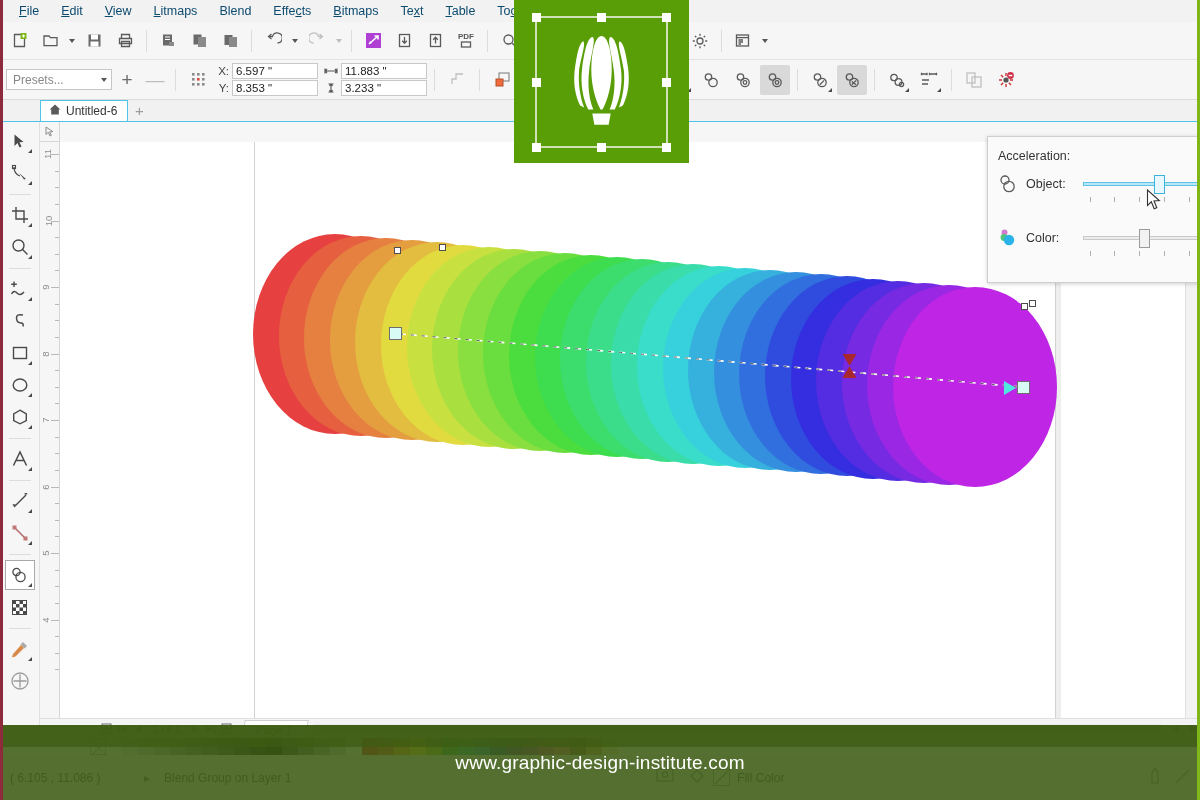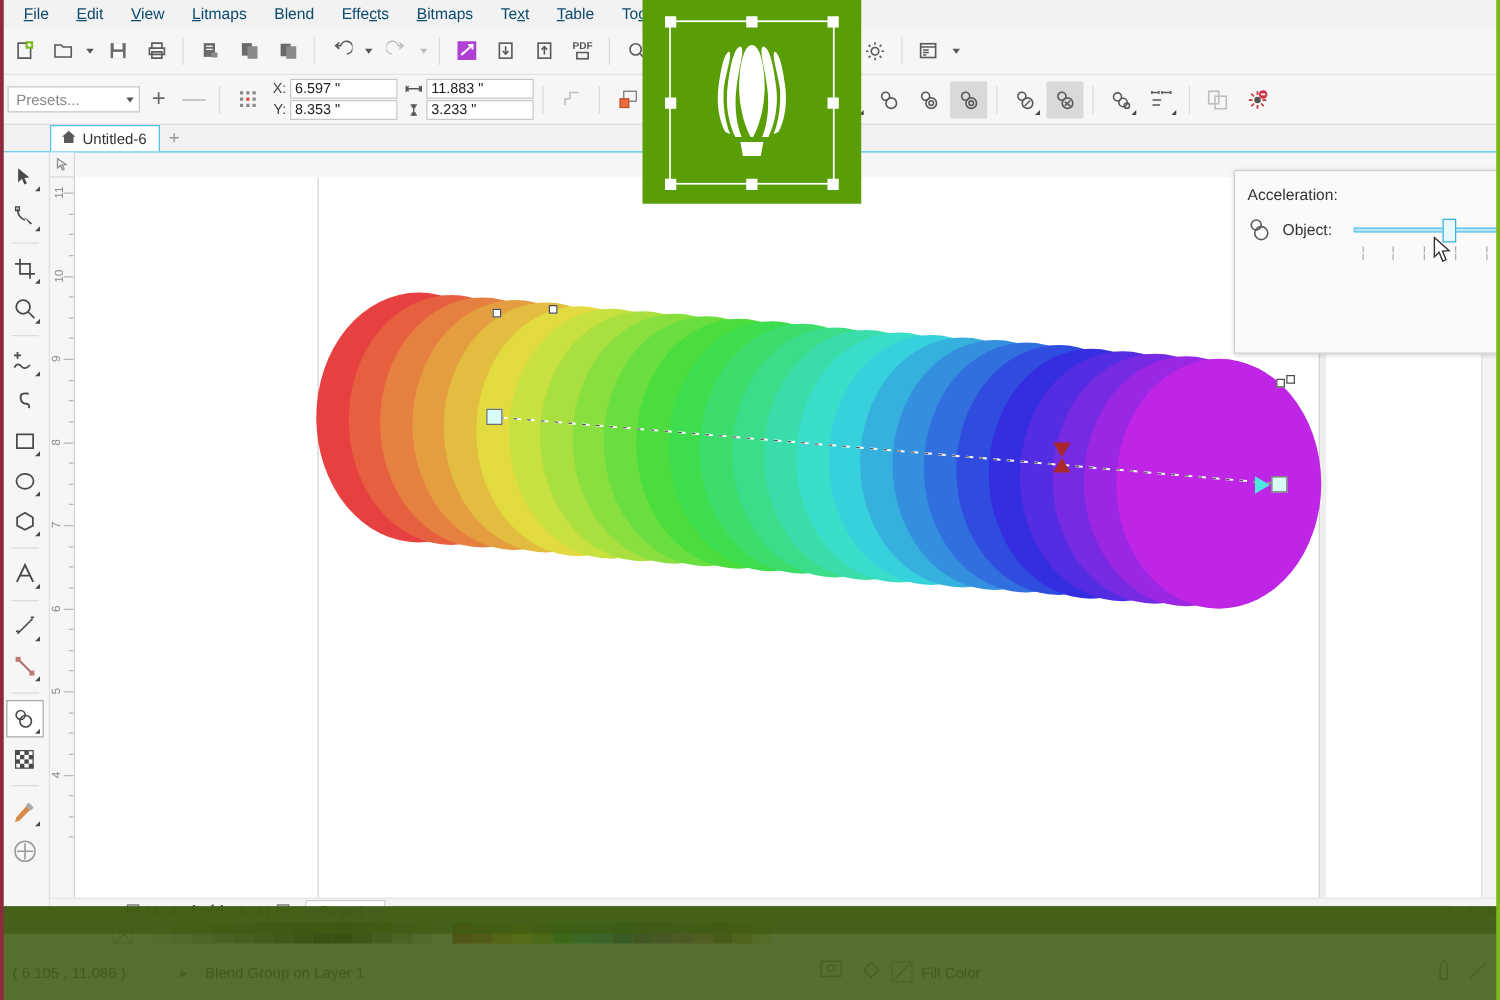--- a/index.html
+++ b/index.html
@@ -1023,32 +1023,47 @@
     </span>
   </div>
   <div class="tickrow">
     <span class="tick" style="left:8px"></span>
       <span class="tick" style="left:32px"></span>
     <span class="tick" style="left:57px"></span>
       <span class="tick" style="left:82px"></span>
     <span class="tick" style="left:107px"></span>
   </div>
 
+  <div class="accel-row" style="margin-top:22px">
+    <span class="accel-ico">
+      <svg width="22" height="20" viewBox="0 0 22 20">
+        <circle cx="6.5" cy="4.5" r="3" fill="#d07ad0"></circle>
+        <circle cx="6" cy="9.5" r="3.4" fill="#4fc47a"></circle>
+        <circle cx="11" cy="12" r="5.2" fill="#2ab3e8"></circle>
+      </svg>
+    </span>
+    <span class="accel-lbl">Color:</span>
+    <span class="slider-wrap">
+      <span class="slider-track"></span>
+      <span class="slider-thumb" id="colthumb" style="left: 55.64px;"></span>
+    </span>
+  </div>
   <div class="tickrow">
     <span class="tick" style="left:8px"></span>
       <span class="tick" style="left:32px"></span>
     <span class="tick" style="left:57px"></span>
       <span class="tick" style="left:82px"></span>
     <span class="tick" style="left:107px"></span>
   </div>
 </div>
 
 <div class="mouse-cursor" style="left:1146px;top:189px">
   <svg width="17" height="22" viewBox="0 0 17 22">
     <path d="M1.5 1 L1.5 16.5 L5.3 12.8 L8.2 19.8 L10.8 18.7 L8 11.9 L13.3 11.6 Z" fill="#ffffff" stroke="#333" stroke-width="1.1"></path>
   </svg>
 </div>
 
 <div class="watermark">
   <div class="wm-strip"></div>
+  <span class="watermark-text">www.graphic-design-institute.com</span>
 </div>
 
 <div class="frame-border"></div>
 
 </body></html>

